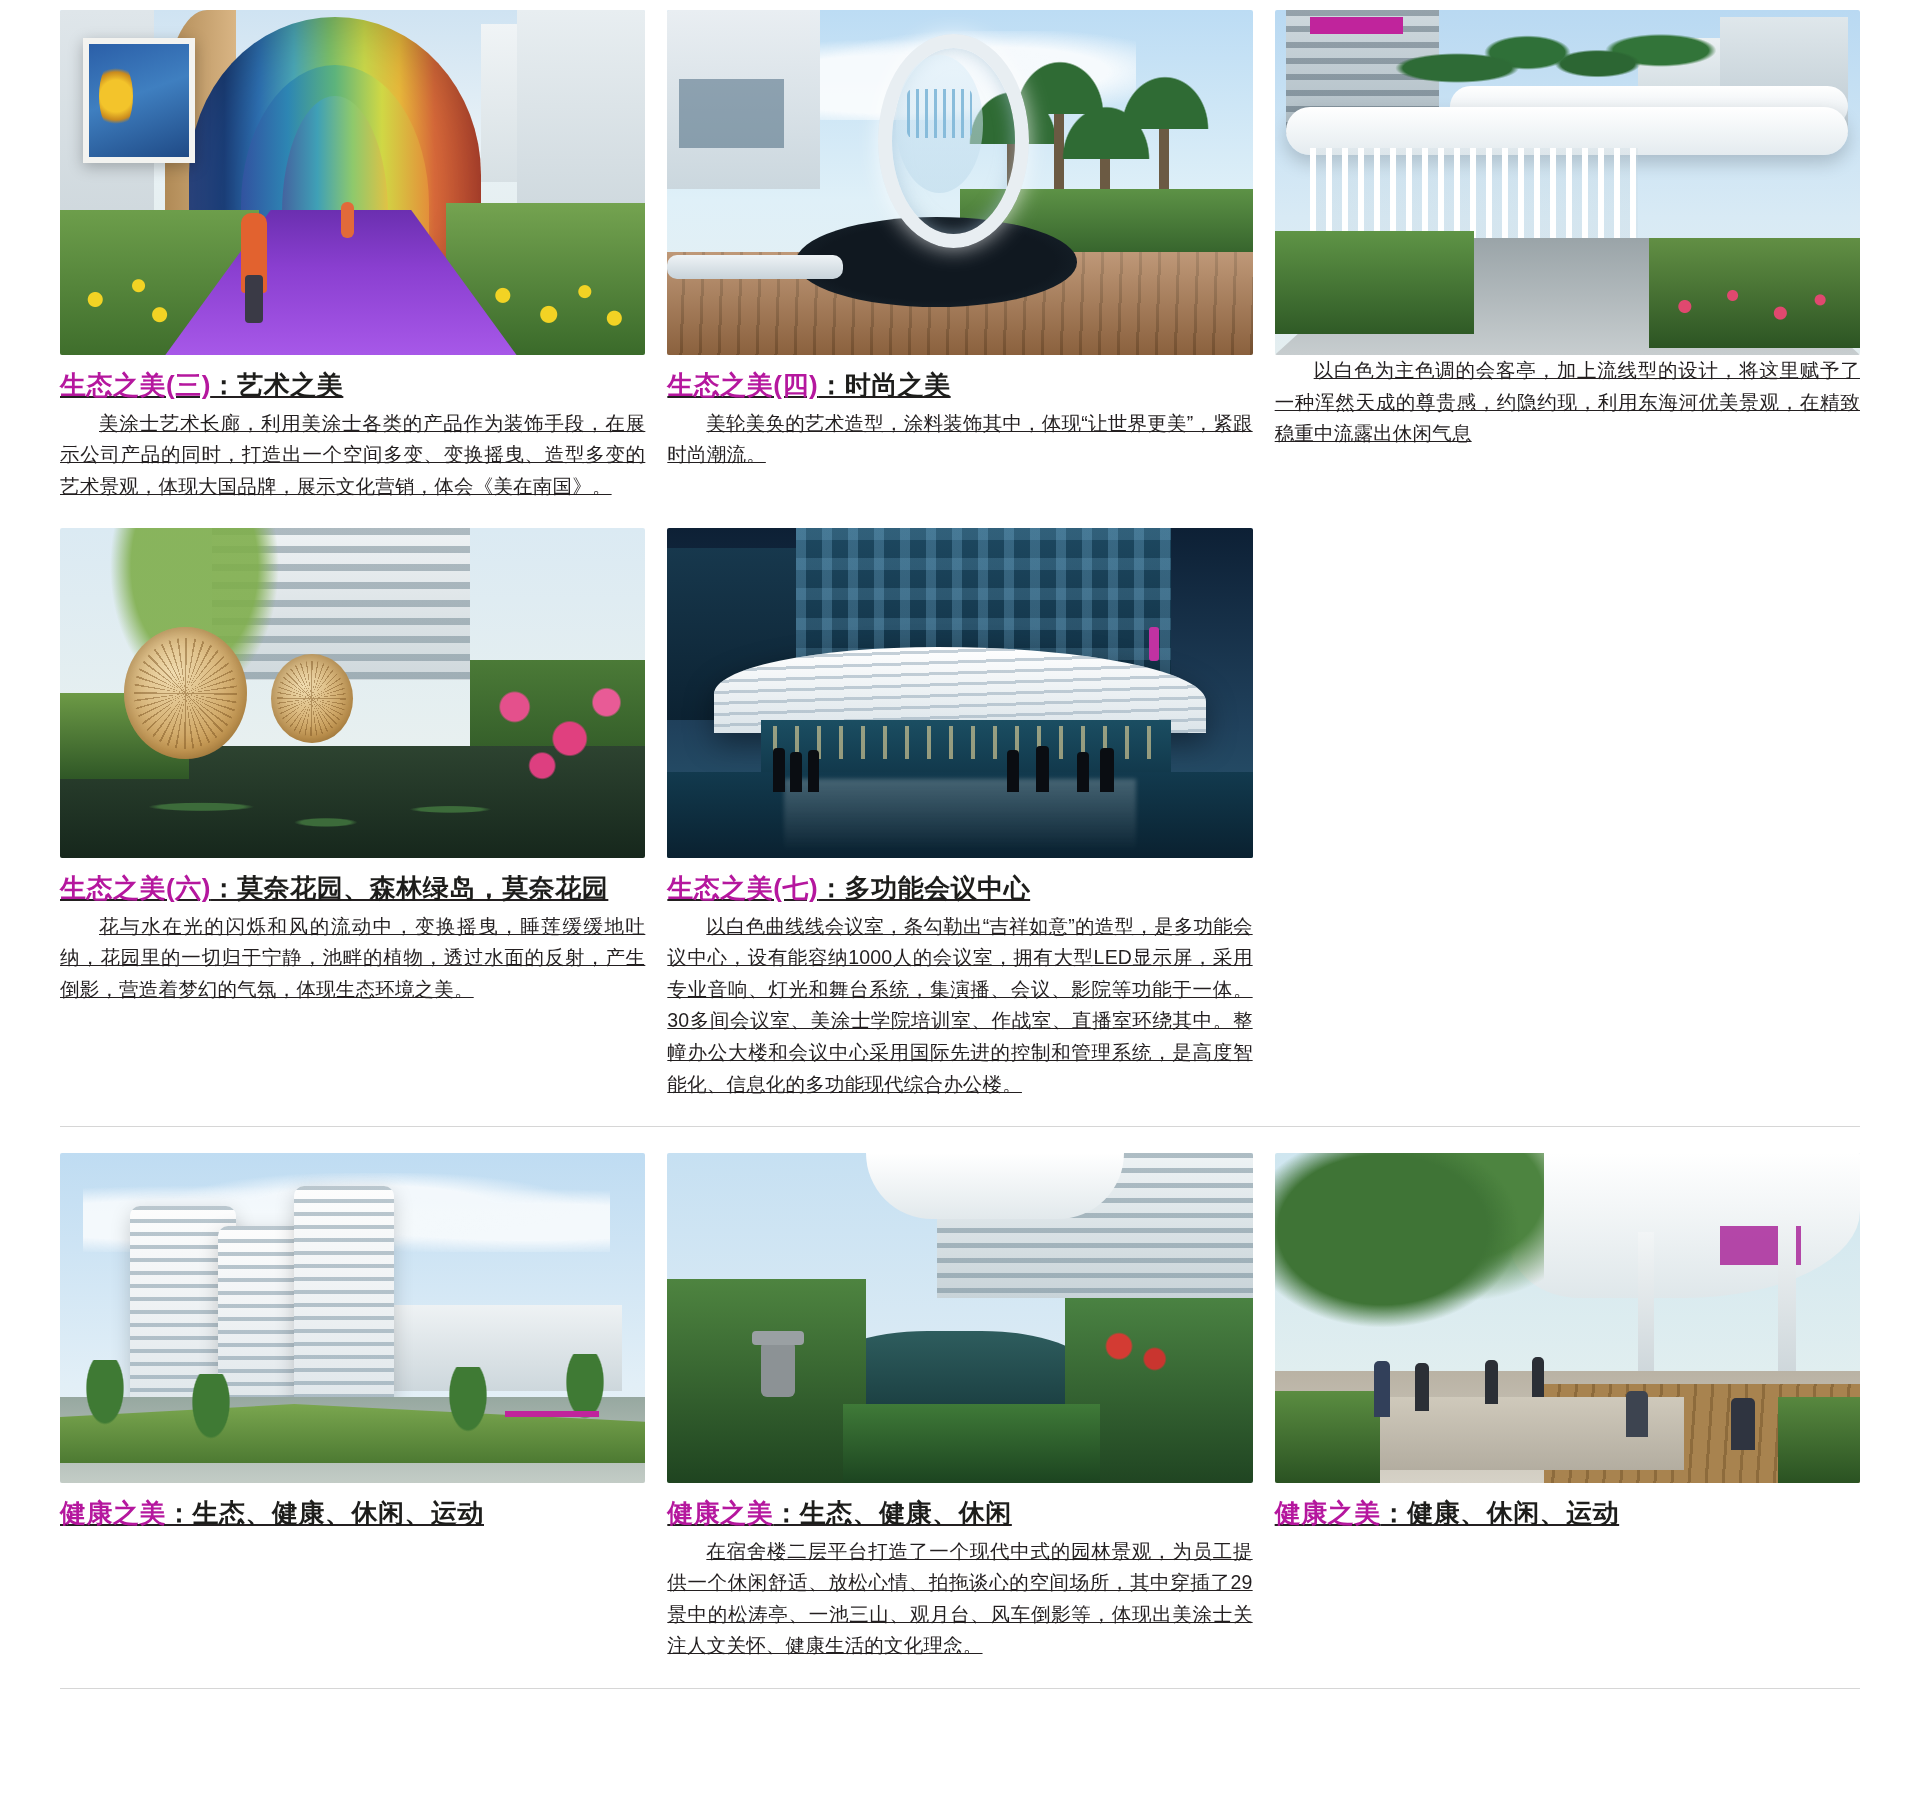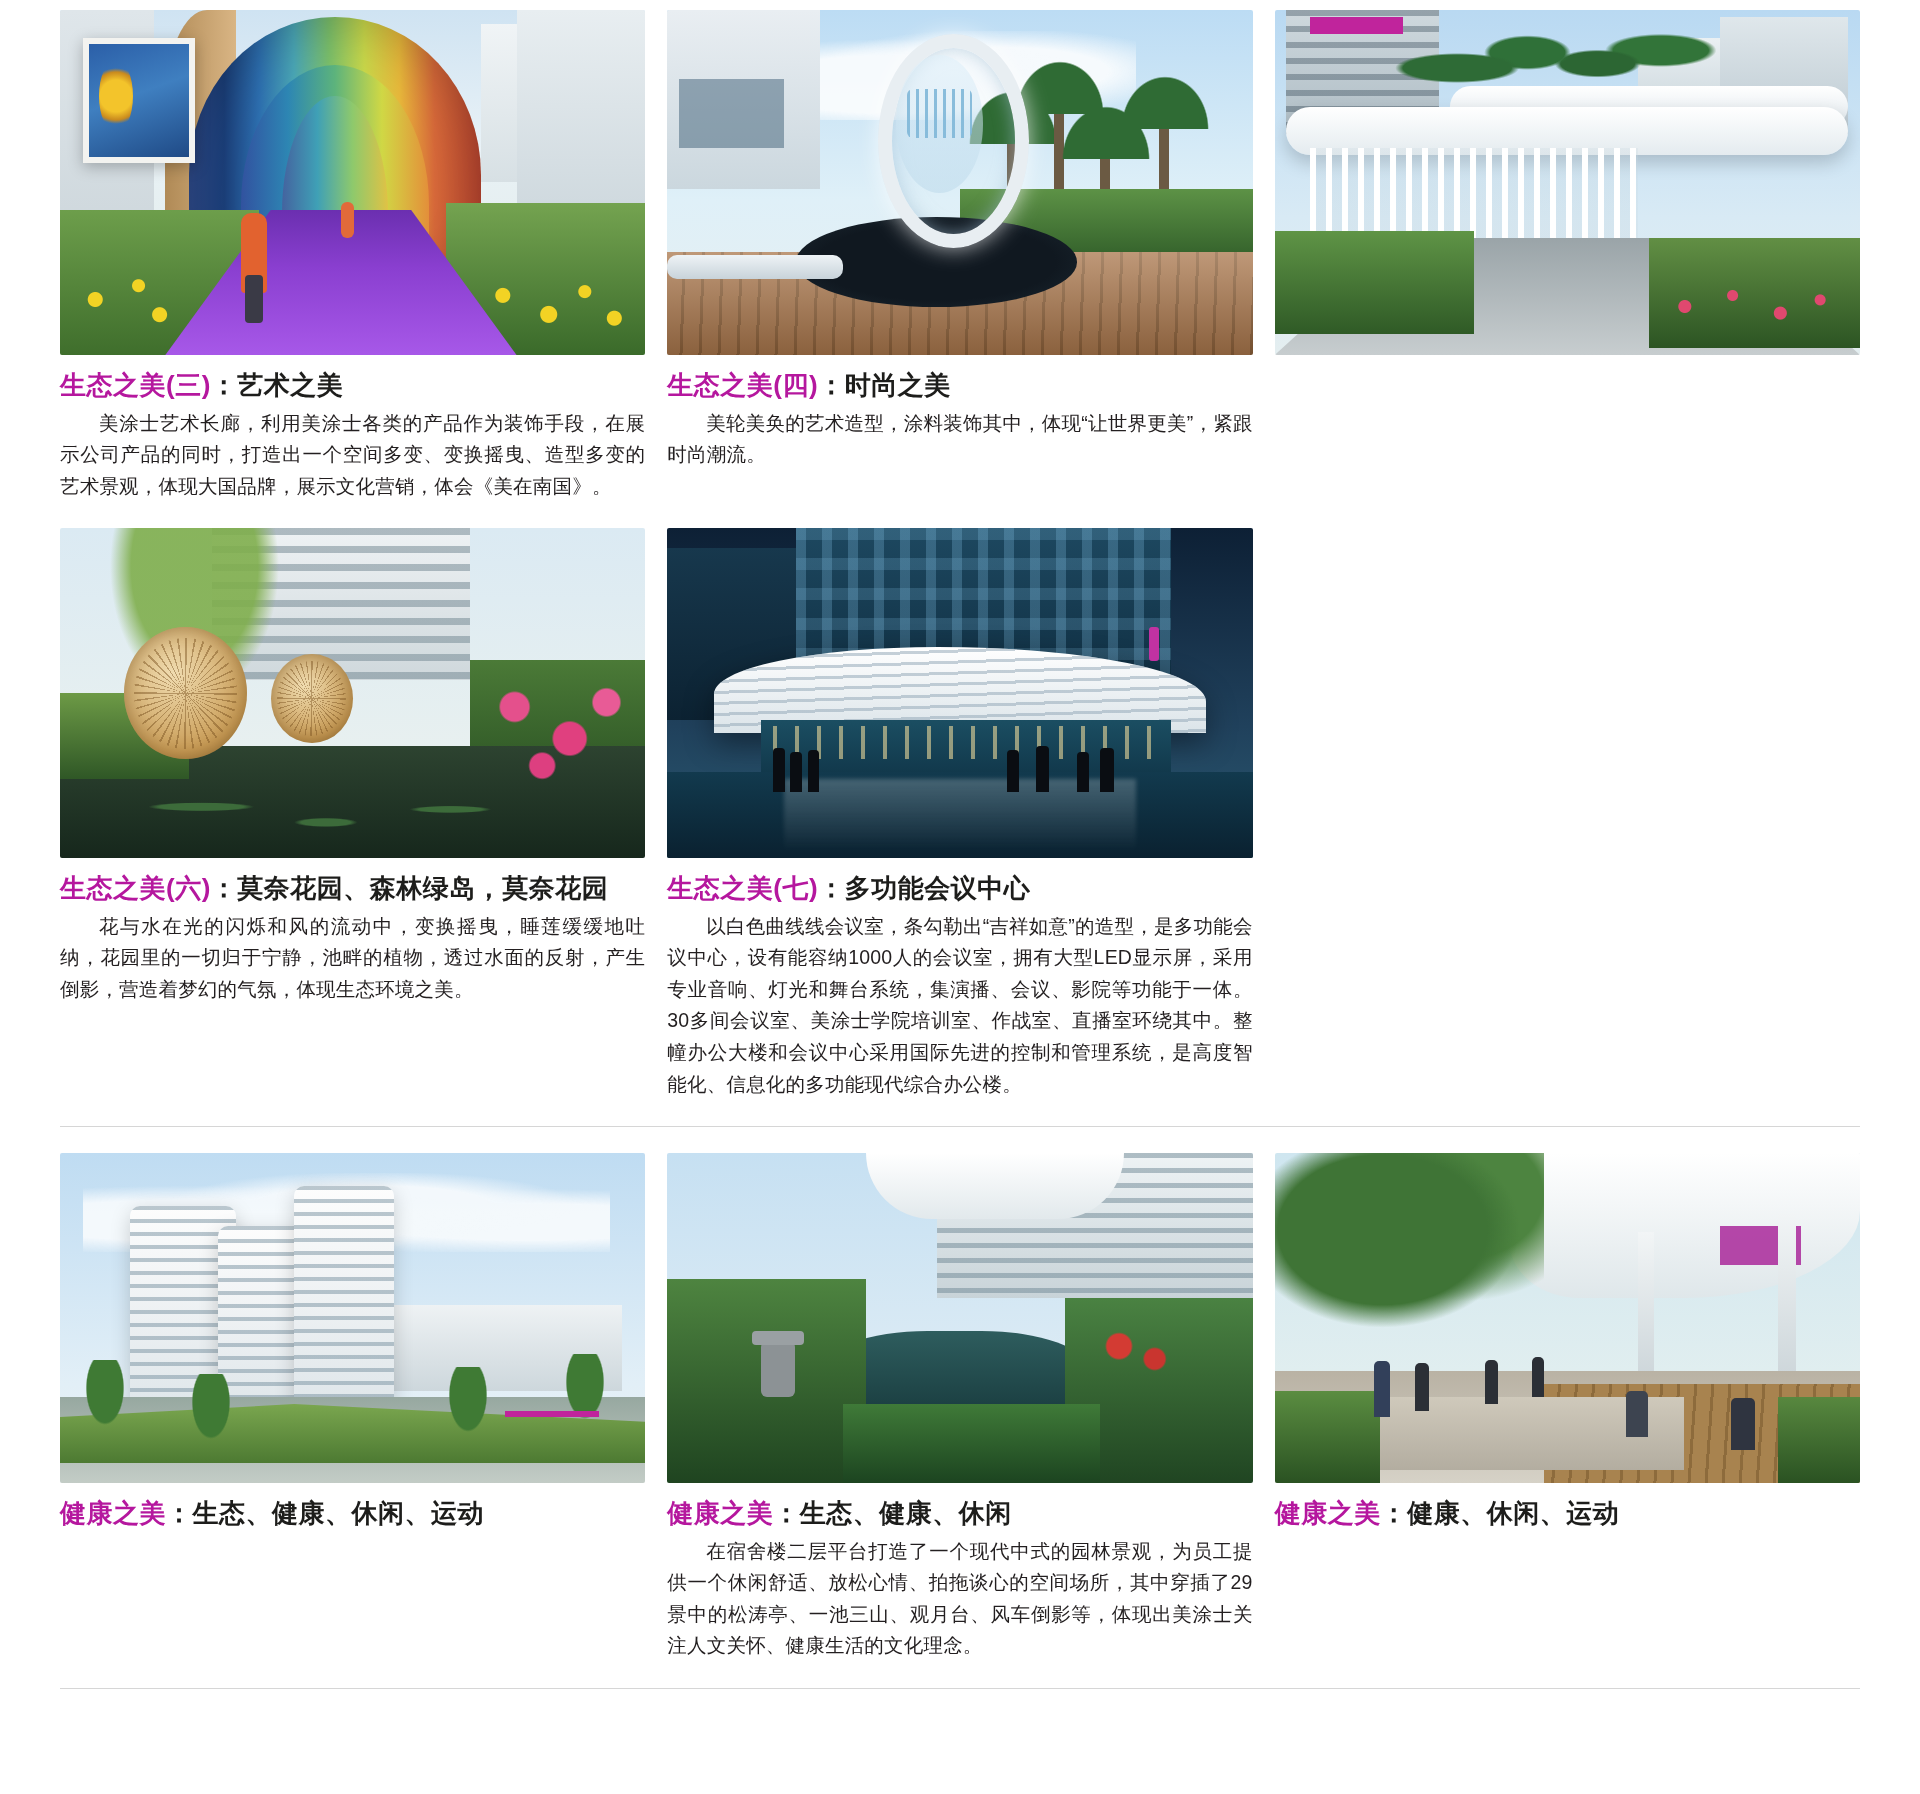--- a/index.html
+++ b/index.html
@@ -58,20 +58,21 @@
     font-size: 19.5px;
     line-height: 1.62;
     text-indent: 2em;
     text-align: justify;
     color: #231f20;
     margin: 0;
     letter-spacing: 0.2px;
   }
   .row {
     margin-bottom: 26px;
+    text-decoration: underline;
   }
   .divider {
     border: none;
     border-top: 1px solid #d6d6d6;
     margin: 22px 0 26px 0;
   }
   .empty-cell {
     visibility: hidden;
   }
   
@@ -386,20 +387,21 @@
         <div class="magenta-band"></div>
         <div class="palms"></div>
         <div class="canopy2"></div>
         <div class="canopy"></div>
         <div class="cols"></div>
         <div class="road"></div>
         <div class="hedge-l"></div>
           <div class="hedge-r"></div>
         <div class="blooms"></div>
       </div>
+      <p class="body-text">以白色为主色调的会客亭，加上流线型的设计，将这里赋予了一种浑然天成的尊贵感，约隐约现，利用东海河优美景观，在精致稳重中流露出休闲气息</p>
     </div>
   </div>
 
   <div class="grid row">
 
     <div class="cell">
       <div class="thumb thumb-tall img-pods">
         <div class="sky"></div>
         <div class="tower"></div>
         <div class="willow"></div>

